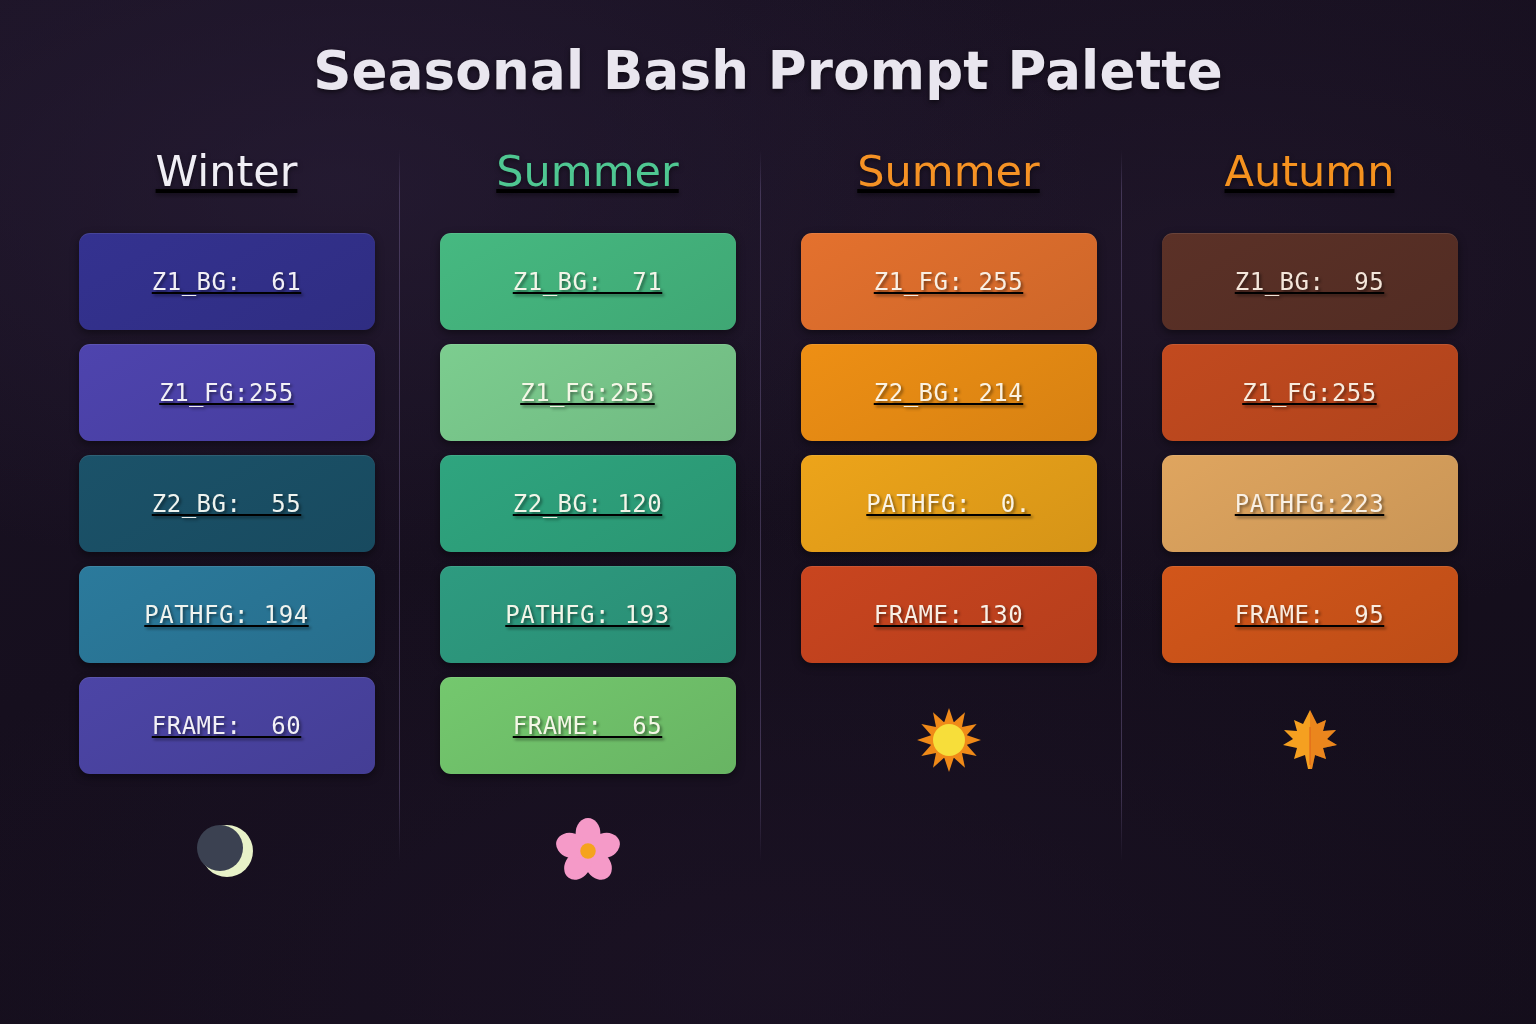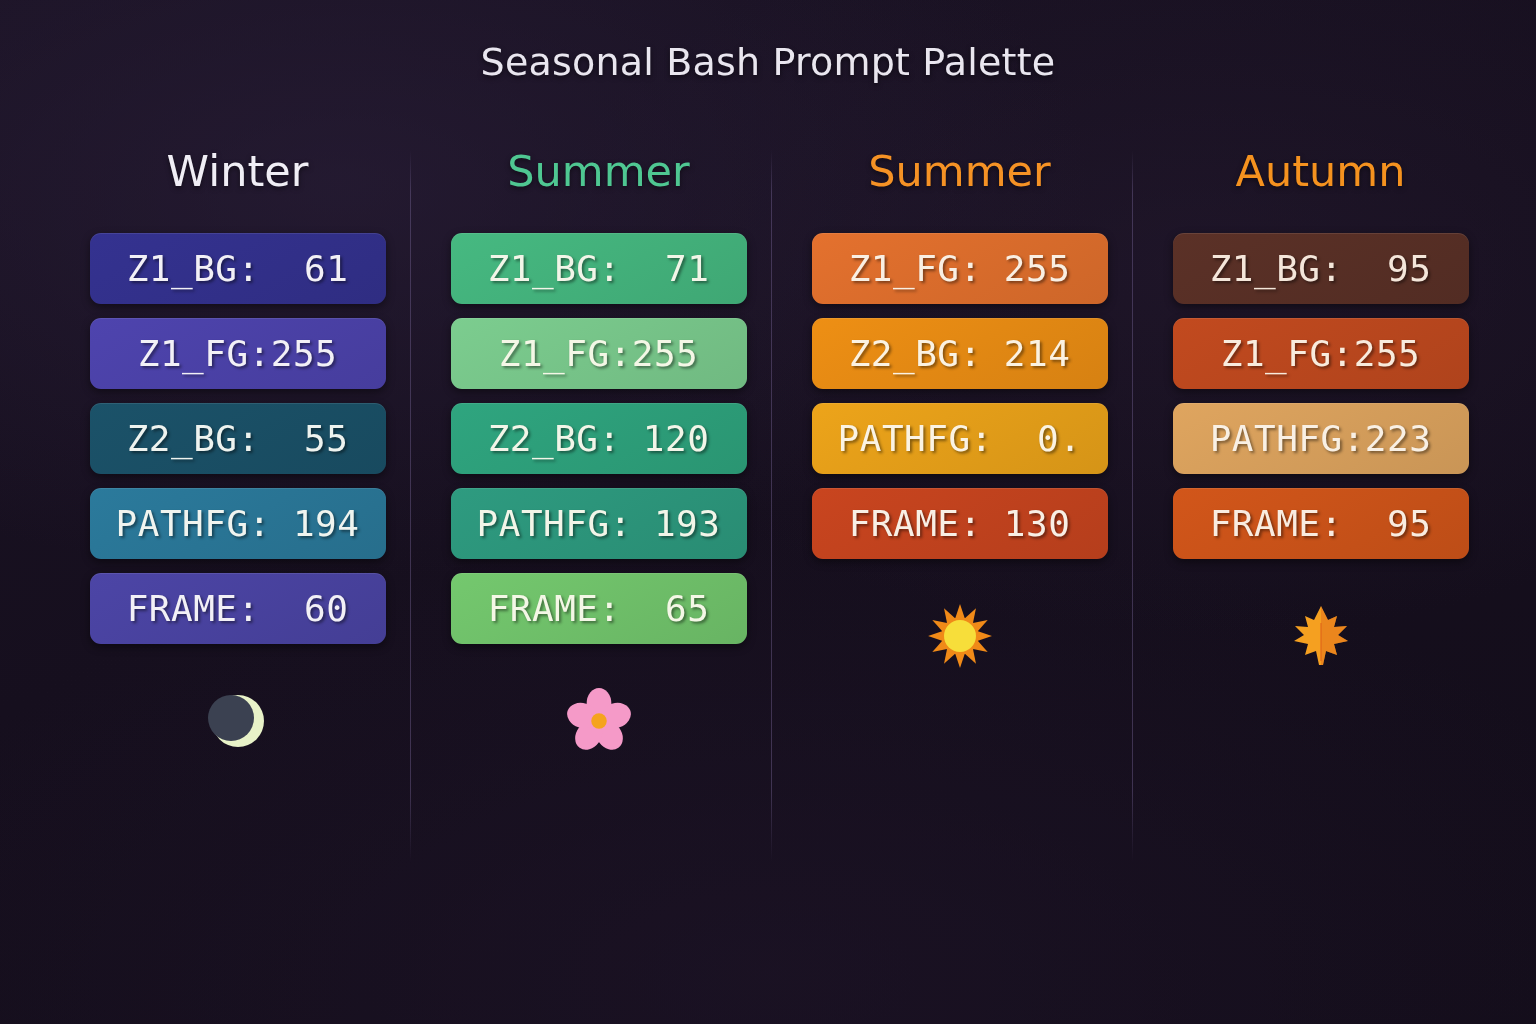--- a/index.html
+++ b/index.html
@@ -35,36 +35,37 @@
     height:1024px;
   }
 
   
   .title {
     position:absolute;
     top:40px;
     left:0;
     width:100%;
     text-align:center;
-    font-size:38px;
-    font-weight:400;
+    font-size:53px;
+    font-weight:700;
     letter-spacing:0.2px;
     color:#e9e6ef;
     font-family:"DejaVu Sans", sans-serif;
     text-shadow:0 2px 5px rgba(0,0,0,0.55);
   }
 
   
   .columns {
     position:absolute;
     top:150px;
-    left:57px;
+    left:46px;
     width:1444px;
     display:flex;
     flex-direction:row;
+    text-decoration:underline;
   }
 
   .season-col {
     position:relative;
     width:365px;
     display:flex;
     flex-direction:column;
     align-items:center;
   }
 
@@ -93,27 +94,27 @@
   }
 
   .chips {
     display:flex;
     flex-direction:column;
     gap:14px;
     width:296px;
   }
 
   .chip {
-    height:71px;
+    height:97px;
     border-radius:11px;
     display:flex;
     align-items:center;
     justify-content:center;
     font-family:"DejaVu Sans Mono", monospace;
-    font-size:36px;
+    font-size:24px;
     letter-spacing:0.5px;
     white-space:pre;
     box-shadow:
        0 3px 8px rgba(0,0,0,0.45),
        inset 0 1px 0 rgba(255,255,255,0.09);
     text-shadow:2px 2px 3px rgba(0,0,0,0.45);
   }
 
   .season-icon {
     margin-top:38px;

